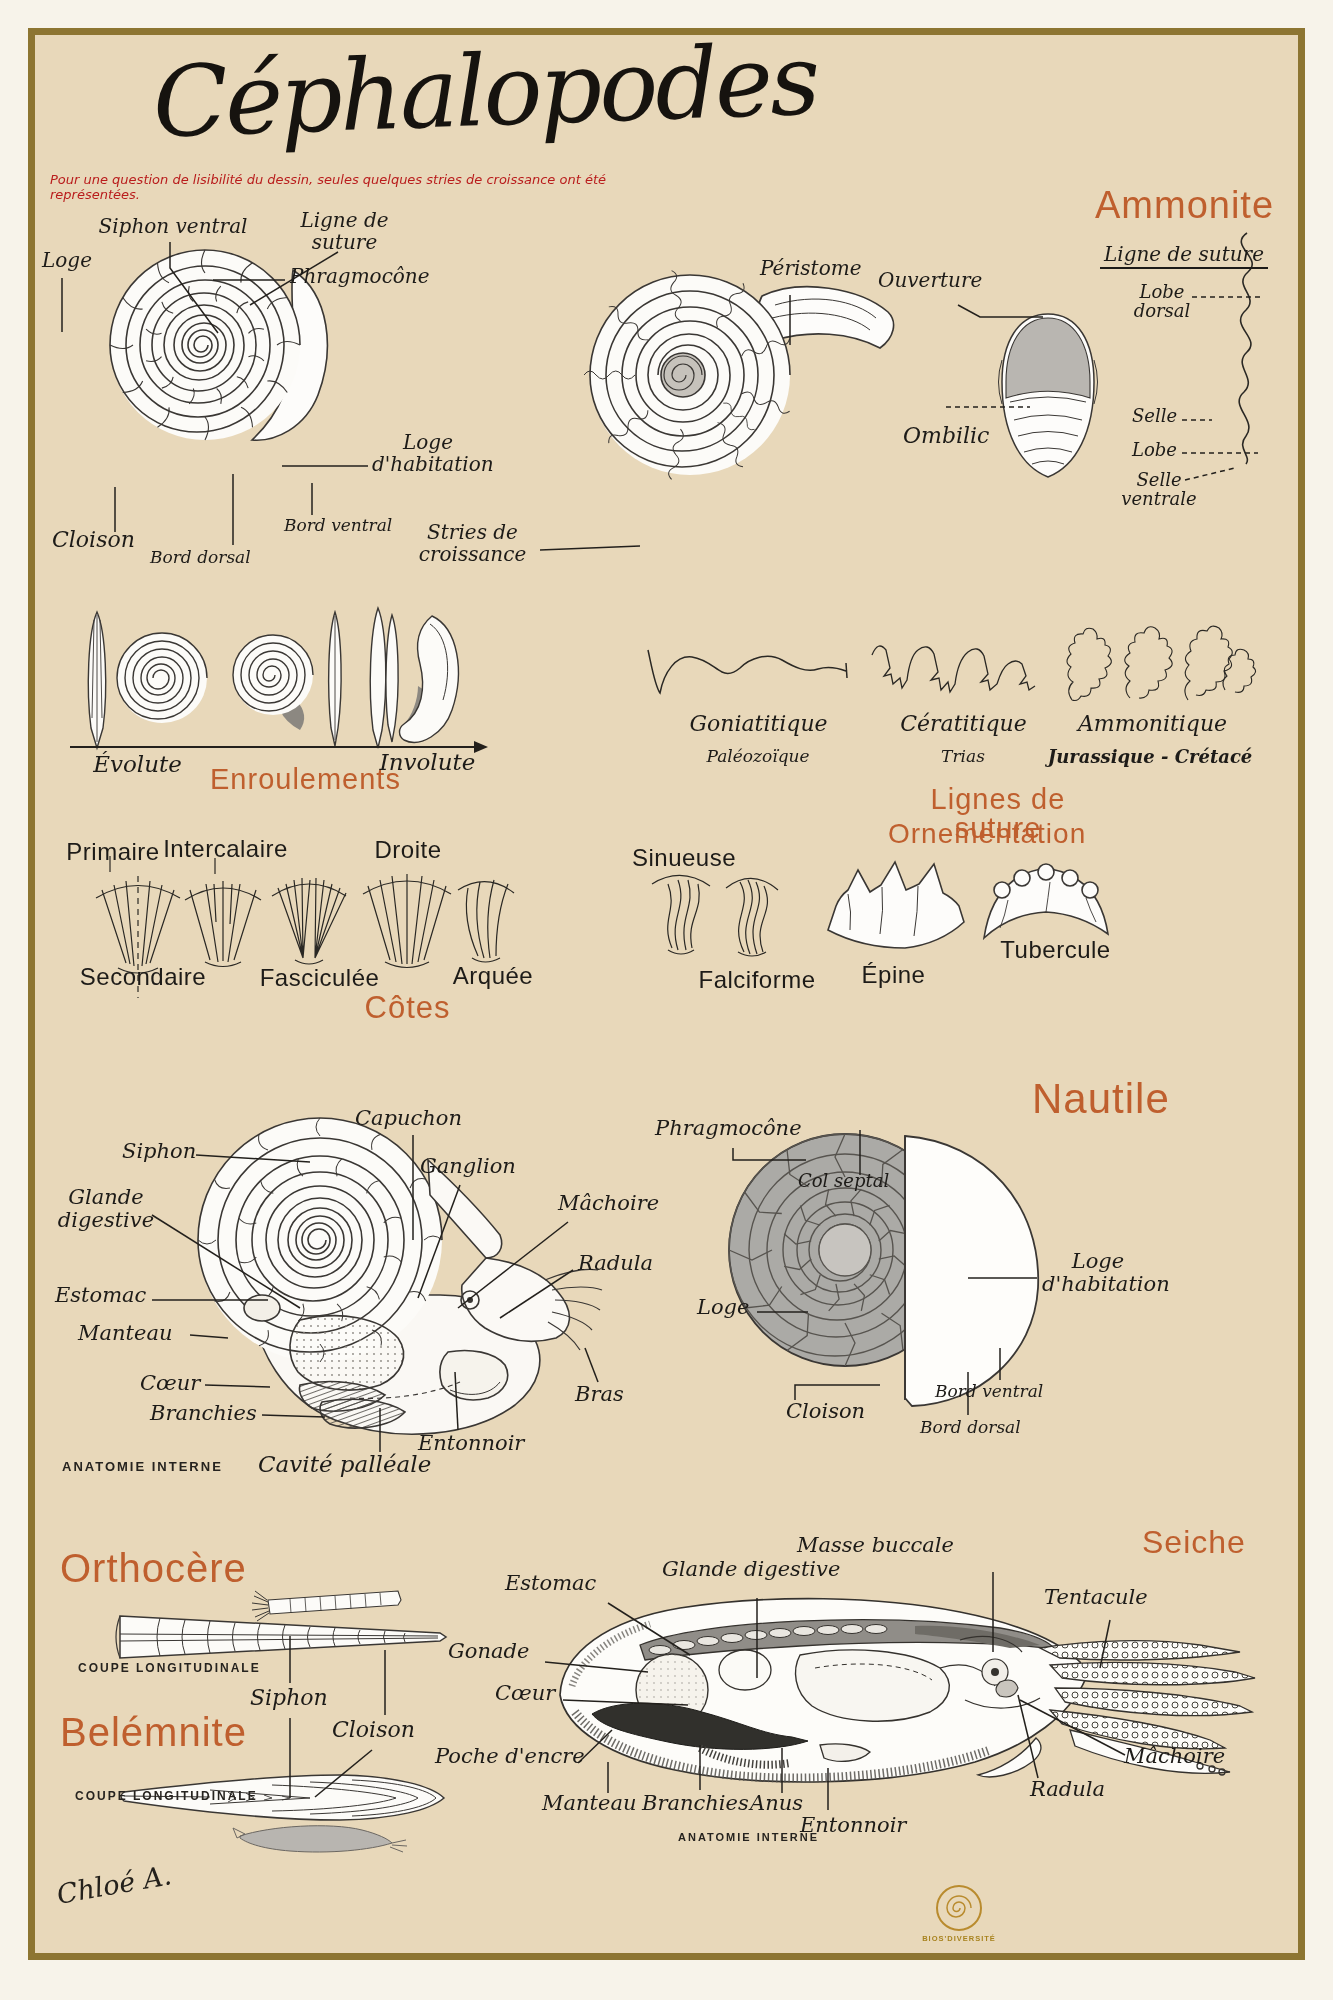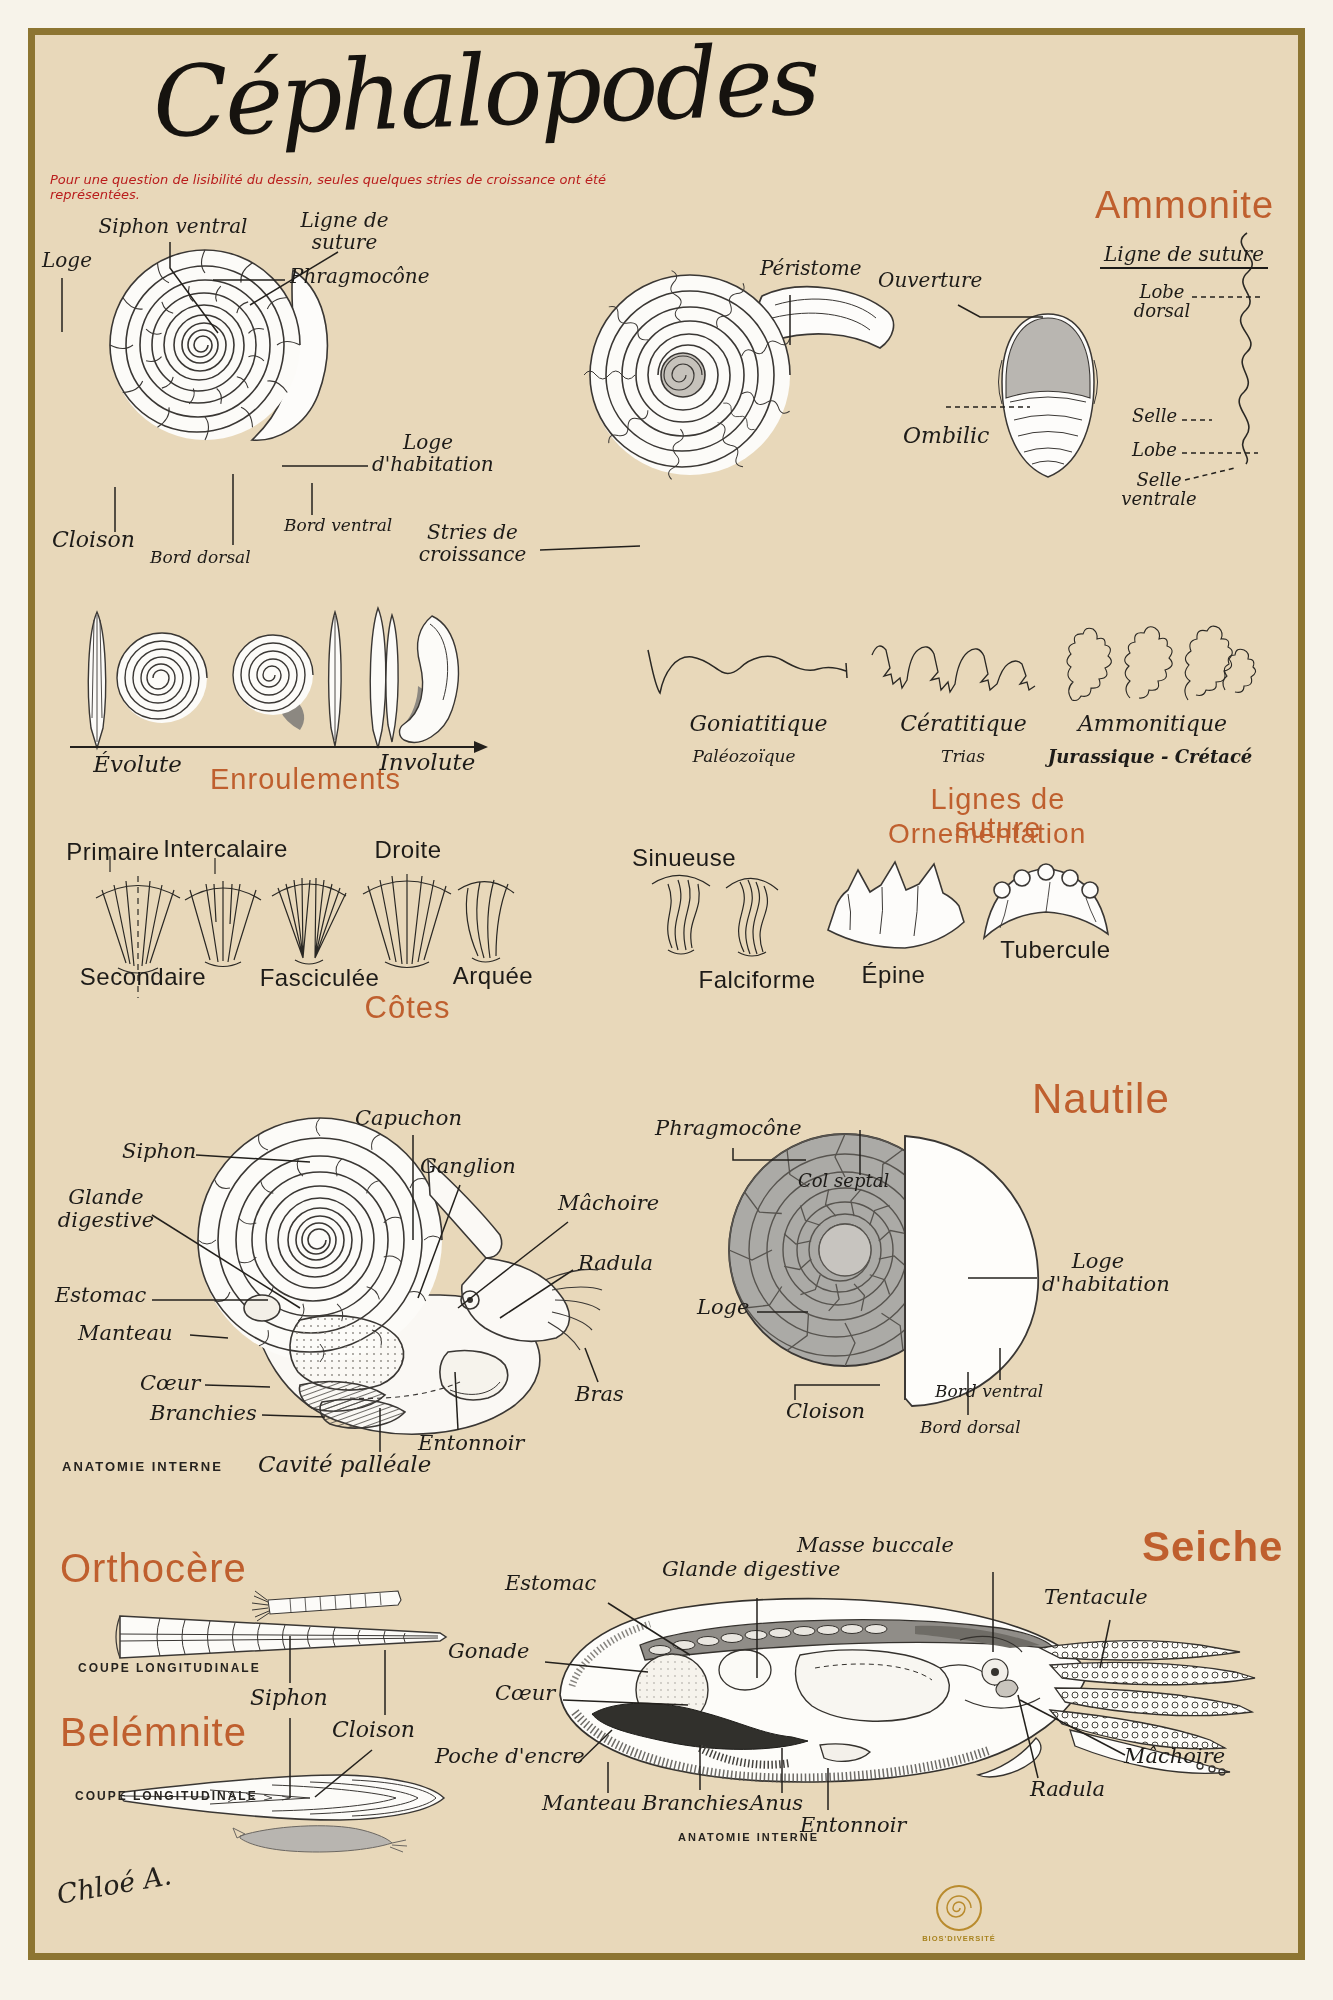--- a/index.html
+++ b/index.html
@@ -394,21 +394,21 @@
   <div class="lbl ctr" style="left:1126px;top:282px;width:72px;font-size:18px;">Lobe dorsal</div>
   <div class="lbl" style="left:1132px;top:406px;width:55px;font-size:18px;">Selle</div>
   <div class="lbl" style="left:1132px;top:440px;width:55px;font-size:18px;">Lobe</div>
   <div class="lbl ctr" style="left:1115px;top:470px;width:88px;font-size:18px;">Selle ventrale</div>
 
   <div class="lbl ctr" style="left:85px;top:752px;width:105px;font-size:23px;">Évolute</div>
   <div class="accent ctr" style="left:210px;top:765px;width:150px;font-size:29px;">Enroulements</div>
   <div class="lbl ctr" style="left:365px;top:750px;width:125px;font-size:23px;">Involute</div>
 
   <div class="lbl ctr" style="left:676px;top:712px;width:165px;font-size:22px;">Goniatitique</div>
-  <div class="lbl ctr" style="left:679px;top:747px;width:130px;font-size:17px;">Paléozoïque</div>
+  <div class="lbl ctr" style="left:693px;top:747px;width:130px;font-size:17px;">Paléozoïque</div>
   <div class="lbl ctr" style="left:886px;top:712px;width:155px;font-size:22px;">Cératitique</div>
   <div class="lbl ctr" style="left:928px;top:747px;width:70px;font-size:17px;">Trias</div>
   <div class="lbl ctr" style="left:1055px;top:712px;width:195px;font-size:22px;">Ammonitique</div>
   <div class="lbl ctr" style="left:1040px;top:747px;width:220px;font-size:18px;font-weight:bold;">Jurassique - Crétacé</div>
   <div class="accent ctr" style="left:893px;top:785px;width:210px;font-size:29px;">Lignes de suture</div>
 
   <div class="thin ctr" style="left:58px;top:840px;width:110px;">Primaire</div>
   <div class="thin ctr" style="left:153px;top:837px;width:145px;">Intercalaire</div>
   <div class="thin ctr" style="left:78px;top:965px;width:130px;">Secondaire</div>
   <div class="thin ctr" style="left:252px;top:966px;width:135px;text-align:center;">Fasciculée</div>
@@ -445,21 +445,21 @@
   <div class="lbl" style="left:920px;top:1418px;width:130px;font-size:17px;">Bord dorsal</div>
   <div class="lbl" style="left:935px;top:1382px;width:130px;font-size:17px;">Bord ventral</div>
 
   <div class="accent" style="left:60px;top:1548px;width:230px;font-size:40px;">Orthocère</div>
   <div class="caps" style="left:78px;top:1662px;width:190px;font-size:12px;">COUPE LONGITUDINALE</div>
   <div class="lbl" style="left:250px;top:1686px;width:100px;font-size:22px;">Siphon</div>
   <div class="lbl" style="left:332px;top:1718px;width:110px;font-size:22px;">Cloison</div>
   <div class="accent" style="left:60px;top:1712px;width:240px;font-size:40px;">Belémnite</div>
   <div class="caps" style="left:75px;top:1790px;width:190px;font-size:12px;">COUPE LONGITUDINALE</div>
 
-  <div class="accent" style="left:1142px;top:1526px;width:150px;font-size:42px;font-weight:bold;">Seiche</div>
+  <div class="accent" style="left:1142px;top:1526px;width:150px;font-size:32px;">Seiche</div>
   <div class="lbl" style="left:505px;top:1572px;width:110px;font-size:21px;">Estomac</div>
   <div class="lbl" style="left:662px;top:1558px;width:200px;font-size:21px;white-space:nowrap;">Glande digestive</div>
   <div class="lbl" style="left:797px;top:1534px;width:200px;font-size:21px;white-space:nowrap;">Masse buccale</div>
   <div class="lbl" style="left:1044px;top:1586px;width:140px;font-size:21px;">Tentacule</div>
   <div class="lbl" style="left:448px;top:1640px;width:100px;font-size:21px;">Gonade</div>
   <div class="lbl" style="left:495px;top:1682px;width:80px;font-size:21px;">Cœur</div>
   <div class="lbl" style="left:435px;top:1745px;width:160px;font-size:21px;white-space:nowrap;">Poche d'encre</div>
   <div class="lbl" style="left:542px;top:1792px;width:115px;font-size:21px;">Manteau</div>
   <div class="lbl" style="left:642px;top:1792px;width:120px;font-size:21px;">Branchies</div>
   <div class="lbl" style="left:750px;top:1792px;width:70px;font-size:21px;">Anus</div>

